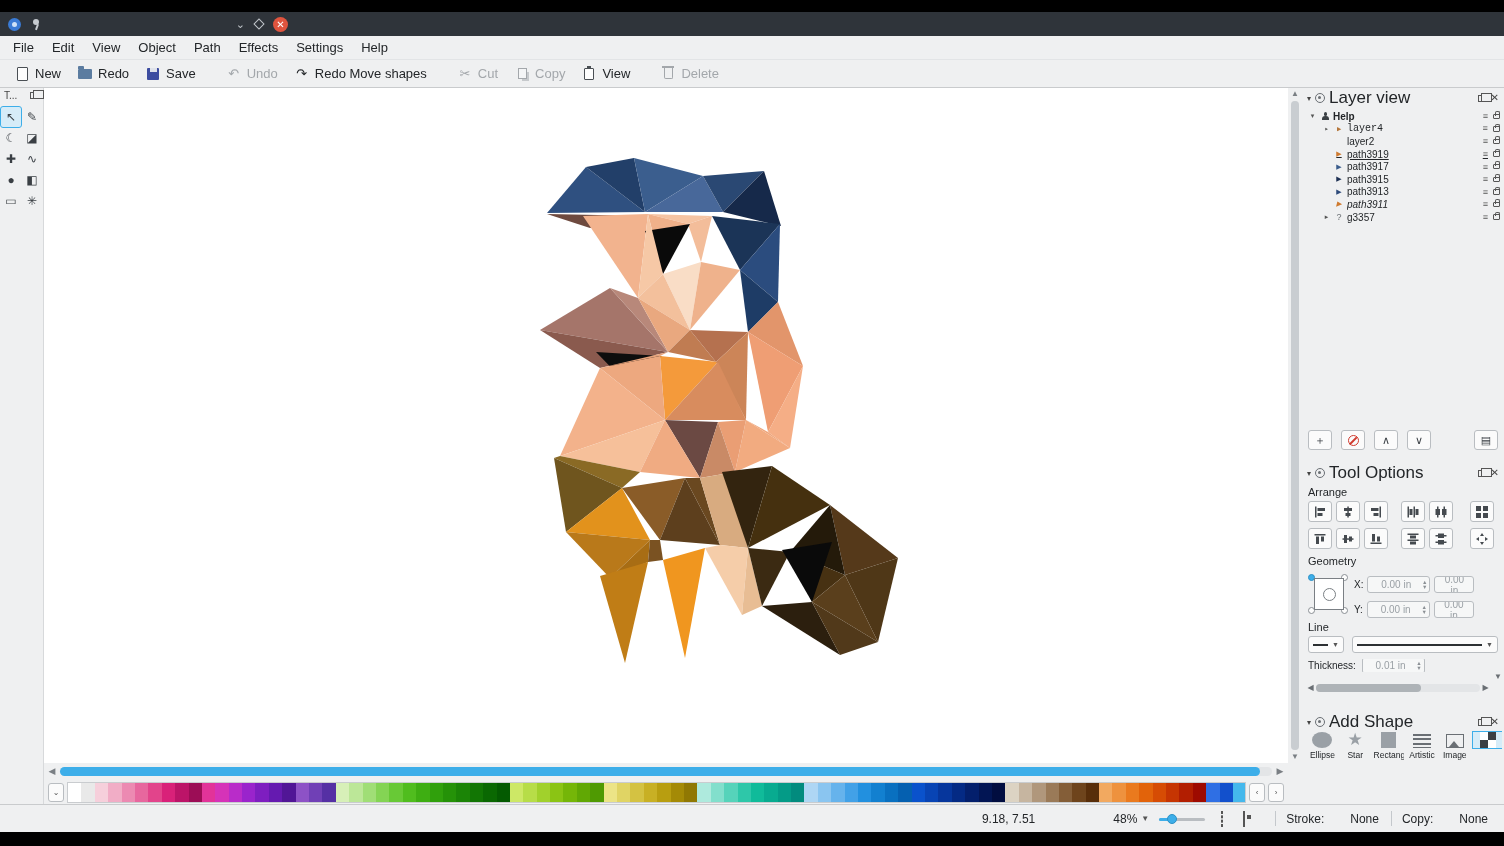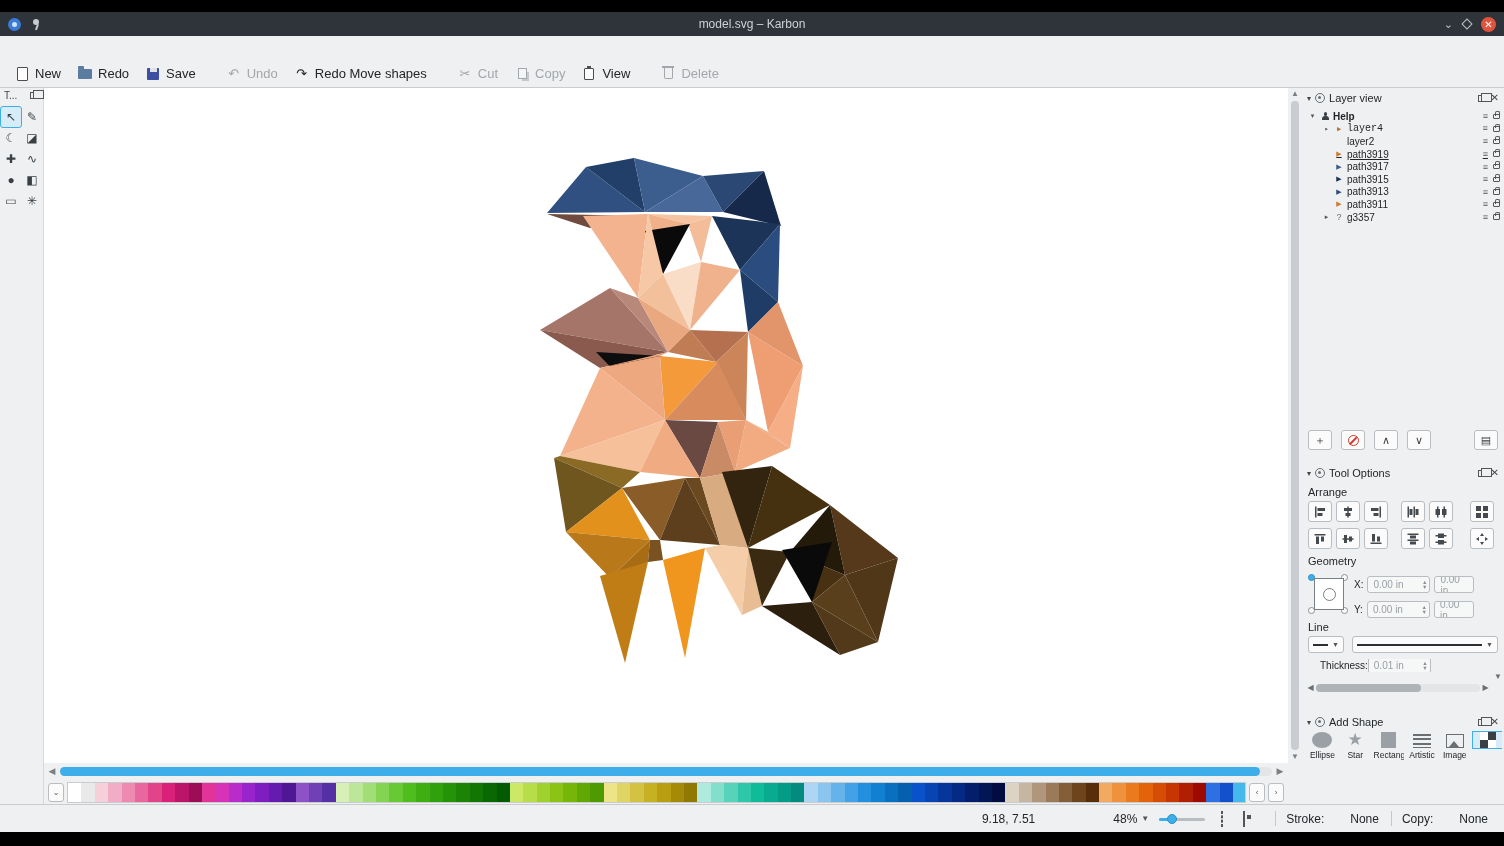--- a/index.html
+++ b/index.html
@@ -68,21 +68,21 @@
   .swatches { flex:1; display:flex; height:21px; overflow:hidden; border:1px solid #c9cccf; }
   .swatch { width:13.4px; height:100%; flex:0 0 auto; }
 
   
   .dockers { position:absolute; left:1302px; top:76px; width:202px; height:716px; background:#eff0f1; padding:2px 2px 0 2px; font-size:11px; }
   .docker { background:#eff0f1; margin-bottom:5px; position:relative; }
   .docker-header { display:flex; align-items:center; gap:4px; height:16px; padding:0 3px; }
   .exp { font-size:8px; color:#444; }
   .dk-ic { width:10px; height:10px; border-radius:50%; border:1.3px solid #6a6f74; position:relative; }
   .dk-ic::after { content:""; position:absolute; left:2.2px; top:2.2px; width:3px; height:3px; border-radius:50%; background:#6a6f74; }
-  .dk-title { font-size:11px; }
+  .dk-title { font-size:17px; }
   .dk-sp { flex:1; }
   .dk-close { font-size:10px; color:#444; line-height:1; }
 
   
   .tree { height:322px; overflow:hidden; padding:4px 2px 0 2px; }
   .trow { display:flex; align-items:center; height:12.6px; font-size:10px; gap:3px; }
   .trow .chev { width:9px; font-size:7px; color:#555; text-align:center; }
   .trow .ticon { width:10px; display:flex; justify-content:center; align-items:center; font-size:7px; }
   .trow .tlabel { flex:1; white-space:nowrap; overflow:hidden; }
   .trow .rl { font-size:9px; color:#555; }
@@ -106,30 +106,30 @@
   .abtn svg { fill:#454a4f; }
   .geom { display:flex; gap:6px; margin-bottom:2px; }
   .anchor-wrap { width:40px; height:48px; position:relative; }
   .anchor-box { position:absolute; left:6px; top:8px; width:30px; height:32px; border:1px solid #7a7f84; background:#fff; display:flex; align-items:center; justify-content:center; }
   .anchor-box .c { width:13px; height:13px; border:1px solid #7a7f84; border-radius:50%; }
   .radio { position:absolute; width:7px; height:7px; border:1px solid #8a8f94; border-radius:50%; background:#fdfdfd; }
   .radio.sel { background:#3daee9; border-color:#2c91c6; }
   .geom-fields { flex:1; display:flex; flex-direction:column; gap:8px; padding-top:6px; }
   .gf-row { display:flex; align-items:center; gap:4px; font-size:10px; }
   .spin { height:17px; border:1px solid #b9bdc1; border-radius:3px; background:#f6f7f7; color:#9aa0a5; font-size:10px; display:flex; align-items:center; padding:0 2px 0 5px; }
-  .spin .sv { flex:1; text-align:left; margin-right:3px; }
+  .spin .sv { flex:1; text-align:center; margin-right:3px; }
   .spin .ud { display:flex; flex-direction:column; font-size:5.5px; line-height:4.5px; color:#8a8f94; }
   .spin.main { width:63px; }
   .spin.clip { width:40px; overflow:hidden; flex:0 0 auto; }
   .combo-row { display:flex; gap:8px; margin-bottom:6px; }
   .combo { height:17px; border:1px solid #b9bdc1; border-radius:3px; background:#fbfbfb; display:flex; align-items:center; gap:4px; padding:0 4px; }
   .combo .line { flex:1; height:2px; background:#2c3033; }
   .combo .car { font-size:7px; color:#555; }
   .combo.small { width:36px; } .combo.big { flex:1; }
-  .thick-row { display:flex; align-items:center; gap:0; font-size:10px; height:13px; overflow:hidden;margin-left:12px; }
+  .thick-row { display:flex; align-items:center; gap:6px; font-size:10px; height:13px; overflow:hidden; }
   .to-hscroll { position:absolute; left:2px; right:12px; bottom:0; height:11px; display:flex; align-items:center; gap:1px; }
   .to-hscroll .arr { font-size:8px; color:#6a6f74; width:9px; text-align:center; }
   .to-hscroll .trk { flex:1; height:8px; background:#e3e5e7; border-radius:4px; position:relative; }
   .to-hscroll .hnd { position:absolute; left:0; top:0; height:8px; width:64%; background:#aeb3b7; border-radius:4px; }
   .to-vdown { position:absolute; right:0; bottom:12px; font-size:8px; color:#6a6f74; }
 
   
   .shape-row { display:flex; align-items:flex-start; gap:4px; padding:2px 0 0 4px; height:36px; overflow:hidden; }
   .shape-item { width:30px; display:flex; flex-direction:column; align-items:center; gap:2px; }
   .shape-item .lbl { font-size:8.5px; color:#232629; max-width:30px; overflow:hidden; white-space:nowrap; }
@@ -166,28 +166,37 @@
 
 <div class="black-strip-top"></div>
 
 <div class="window">
 
   <div class="titlebar">
     <div class="tleft">
       <span class="app-icon"></span>
       <span class="pin-icon"></span>
     </div>
-    <div class="title-text">model.svg – Karbon</div>
     <div class="tright">
       <span class="tb-chevron">⌄</span>
       <span class="tb-diamond"></span>
       <span class="tb-close">✕</span>
     </div>
   </div>
 
+  <div class="menubar">
+      <div class="menu-item">File</div>
+      <div class="menu-item">Edit</div>
+      <div class="menu-item">View</div>
+      <div class="menu-item">Object</div>
+      <div class="menu-item">Path</div>
+      <div class="menu-item">Effects</div>
+      <div class="menu-item">Settings</div>
+      <div class="menu-item">Help</div>
+    </div>
 
   <div class="toolbar">
       <div class="tbtn">
         <span class="tb-ic">
           <span class="ic-new"></span>
         </span>
         <span>New</span>
       </div>
       <div class="tbtn">
         <span class="tb-ic">
@@ -492,21 +501,21 @@
             <span class="rl">≡</span>
             <span class="mini-lock"></span>
           </div>
           <div class="trow" style="padding-left: 16px;">
             <span class="chev"></span>
             <span class="ticon" style="color: rgb(45, 74, 122);">▶</span>
             <span class="tlabel">path3913</span>
             <span class="rl">≡</span>
             <span class="mini-lock"></span>
           </div>
-          <div class="trow" style="padding-left: 16px;">
+          <div class="trow" style="padding-left: 16px; font-style: italic;">
             <span class="chev"></span>
             <span class="ticon" style="color: rgb(207, 122, 47);">▶</span>
             <span class="tlabel">path3911</span>
             <span class="rl">≡</span>
             <span class="mini-lock"></span>
           </div>
           <div class="trow" style="padding-left: 16px;">
             <span class="chev">▸</span>
             <span class="ticon" style="color: rgb(106, 111, 116); font-size: 9px;">?</span>
             <span class="tlabel">g3357</span>

